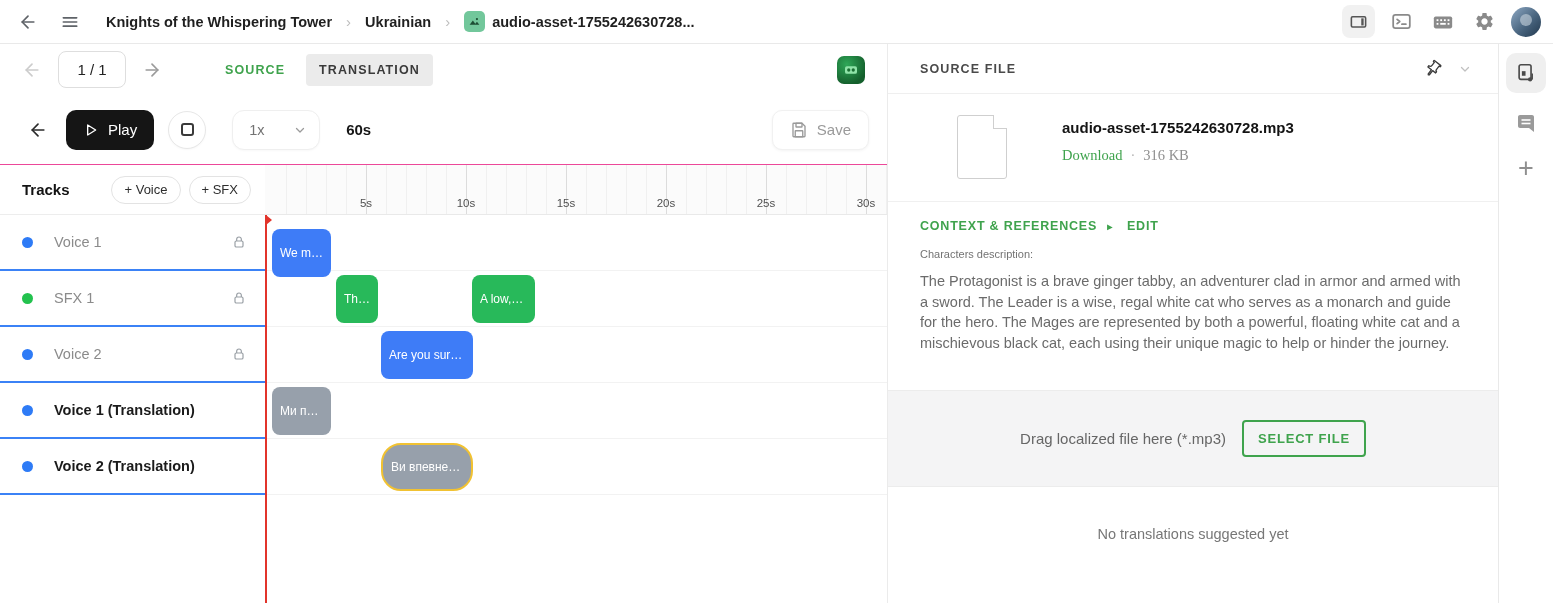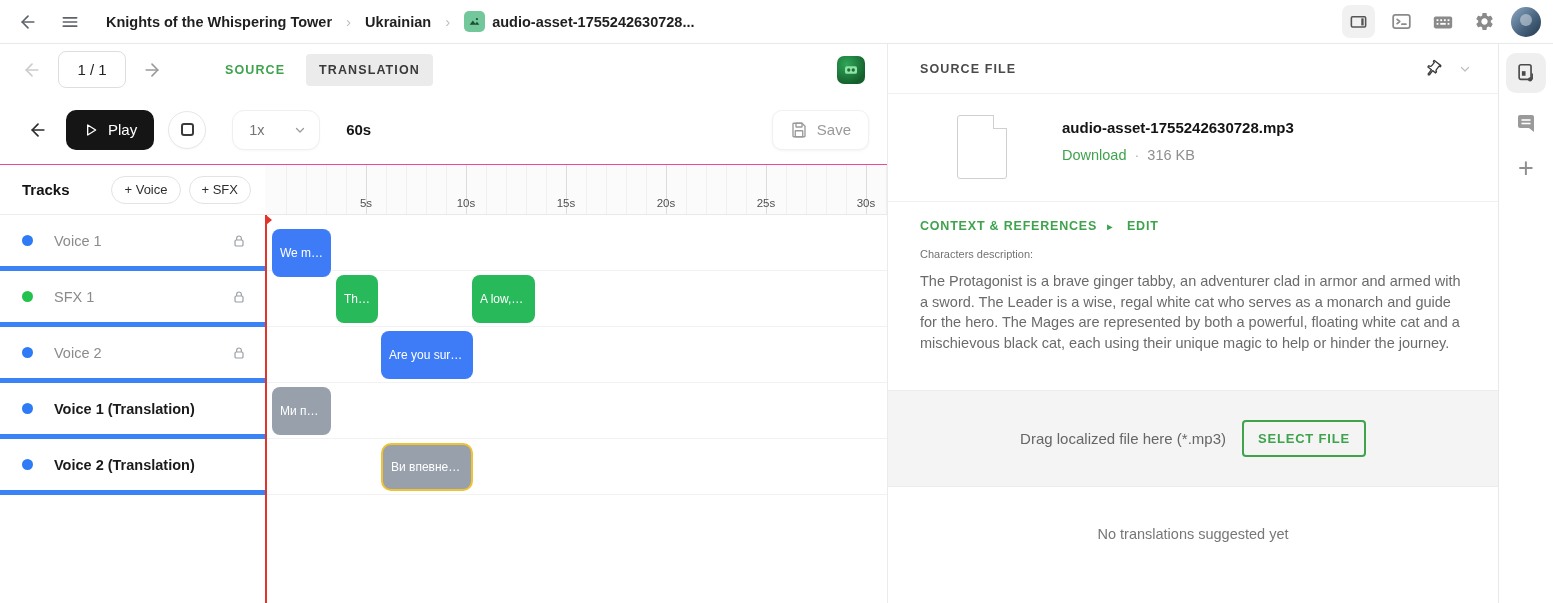--- a/index.html
+++ b/index.html
@@ -55,46 +55,46 @@
   .add-pill { height:28px; border:1px solid #e3e3e3; border-radius:15px; background:#fff; font-size:13px; color:#2e2e2e; padding:0 12px; cursor:pointer; font-family:inherit; }
   .add-pill:first-of-type { margin-left:auto; margin-right:8px; }
   .ruler { flex:1; position:relative; background:#fbfbfb; border-bottom:1px solid #e9e9e9; overflow:hidden; }
   .tick { position:absolute; top:0; bottom:0; width:1px; background:rgba(0,0,0,.045); }
   .tick.major { background:rgba(0,0,0,.12); }
   .tick-label { position:absolute; bottom:5px; width:40px; text-align:center; font-size:11.5px; color:#4f4f4f; }
 
   
   .body-rows { display:flex; position:relative; height:388px; }
   .track-list { width:265px; }
-  .track-row { height:56px; display:flex; align-items:center; border-bottom:5px solid #3b82f6; padding:0 18px 0 22px; }
+  .track-row { height:56px; display:flex; align-items:center; border-bottom:2px solid #3b82f6; padding:0 18px 0 22px; }
   .dot { width:11px; height:11px; border-radius:50%; margin-right:21px; flex:none; }
   .track-label { font-size:14.5px; color:#8b8b8b; }
   .track-label.bold { font-weight:bold; color:#1b1b1b; }
   .lock { margin-left:auto; }
   .timeline { flex:1; position:relative; overflow:hidden; }
   .tl-row { height:56px; border-bottom:1px solid #f2f2f2; }
   .playhead { position:absolute; left:265px; top:0; width:2px; height:388px; background:#e2342b; z-index:6; }
   .playhead::before { content:''; position:absolute; left:1px; top:0; border-top:5px solid transparent; border-bottom:5px solid transparent; border-left:6px solid #e2342b; }
   .clip { position:absolute; height:48px; border-radius:8px; color:#fff; font-size:12px; font-weight:500; display:flex; align-items:center; padding:0 8px; white-space:nowrap; overflow:hidden; cursor:pointer; z-index:3; }
   .clip.blue  { background:#3e7cf7; }
   .clip.green { background:#28b95a; }
   .clip.gray  { background:#97a0ab; }
-  .clip.selected { border:2.5px solid #f1c232; border-radius:10px;text-align:right; }
+  .clip.selected { border:2.5px solid #f1c232; border-radius:20px;text-align:right; }
 
   
   .side-header { height:50px; border-bottom:1px solid #efefef; display:flex; align-items:center; padding:0 26px 0 32px; }
   .side-header-title { font-size:12.5px; font-weight:bold; letter-spacing:1.1px; color:#4a4a4a; }
   .pin-btn { margin-left:auto; background:none; border:none; cursor:pointer; transform:rotate(38deg); }
   .collapse-btn { background:none; border:none; cursor:pointer; margin-left:16px; color:#c0c0c0; }
   .file-block { padding:21px 32px 22px 69px; border-bottom:1px solid #f0f0f0; display:flex; }
   .file-icon { width:50px; height:64px; border:1.5px solid #cfcfcf; border-radius:3px; background:#fff; position:relative; flex:none; }
   .file-icon .fold { position:absolute; top:-1px; right:-1px; width:14px; height:14px; background:#fff; border-left:1.5px solid #cfcfcf; border-bottom:1.5px solid #cfcfcf; }
   .file-meta { margin-left:55px; padding-top:4px; }
   .file-name { font-size:15px; font-weight:bold; color:#141414; }
-  .download-row { margin-top:11px; font-size:14.5px; display:flex; align-items:center; gap:8px; }
+  .download-row { margin-top:11px; font-size:14.5px; display:flex; align-items:center; gap:8px;font-family:Liberation Serif, serif; }
   .download-link { color:#3fa34d; cursor:pointer; }
   .dot-sep { color:#b5b5b5; }
   .file-size { color:#8f8f8f; }
   .context-block { padding:17px 32px 0 32px; }
   .context-head { display:flex; align-items:center; font-size:12.5px; font-weight:bold; letter-spacing:0.8px; color:#3fa34d; }
   .context-caret { margin:0 14px 0 10px; font-size:10px; color:#3fa34d; }
   .edit-link { color:#3fa34d; cursor:pointer; }
   .desc-label { margin-top:15px; font-size:11px; color:#737373; }
   .desc-text { margin-top:11px; font-size:14.5px; line-height:20.5px; color:#6b6b6b; max-width:568px; }
   .drag-area { position:absolute; left:0; right:0; top:346px; height:97px; background:#f4f4f5; border-top:1px solid #ececec; border-bottom:1px solid #ececec; display:flex; align-items:center; justify-content:center; gap:16px; }

